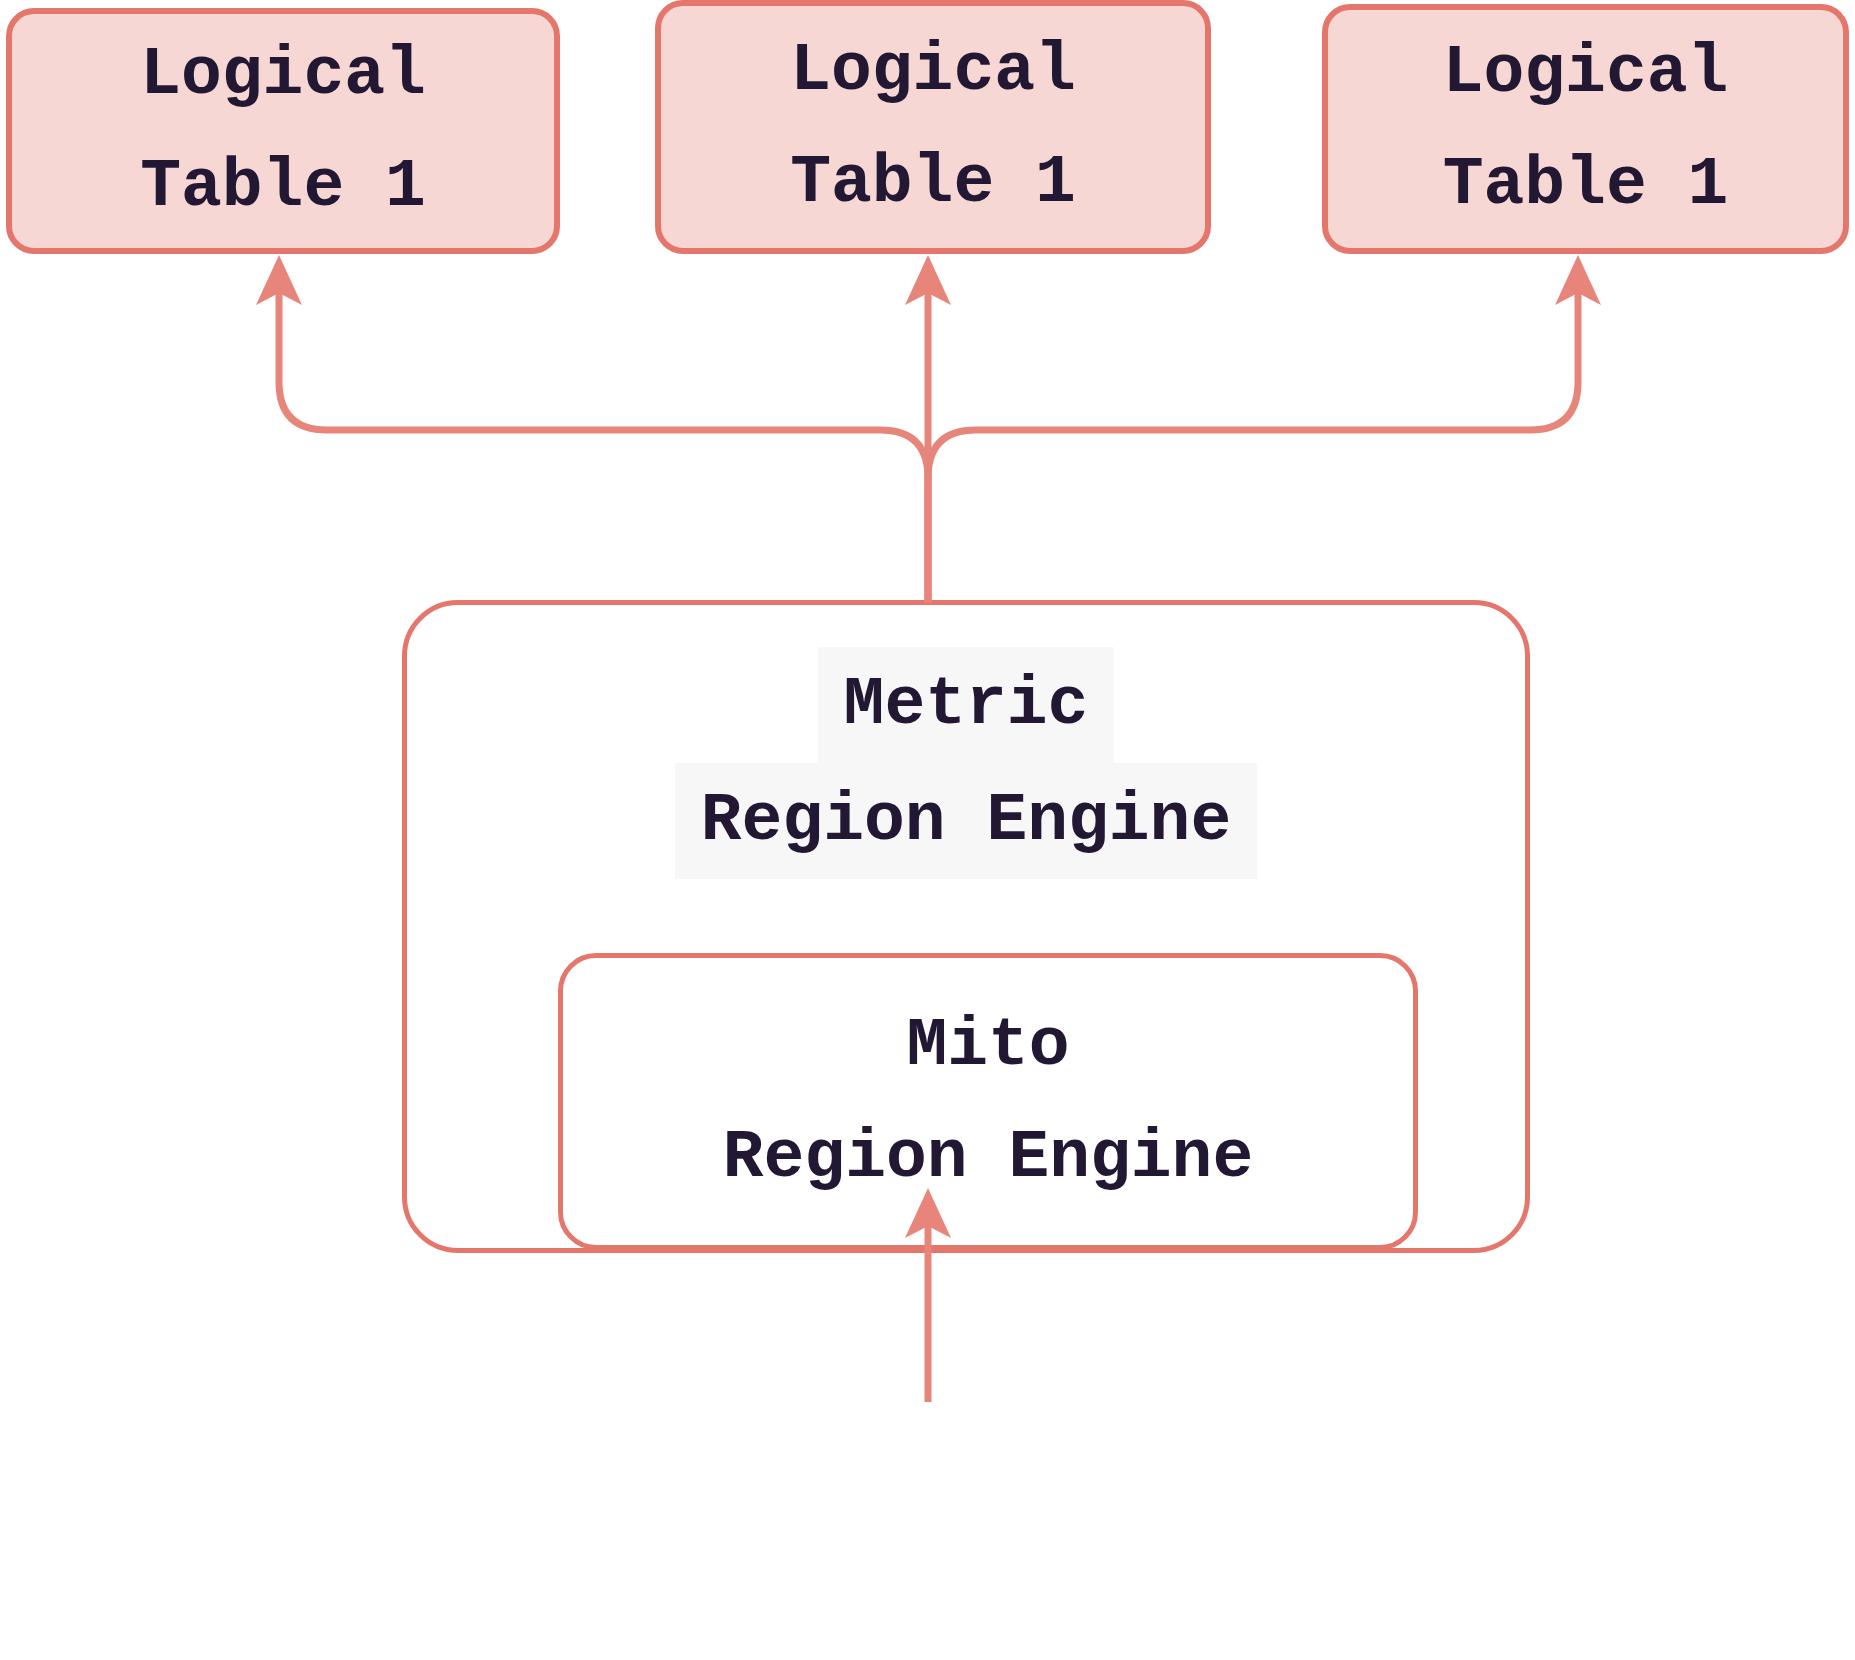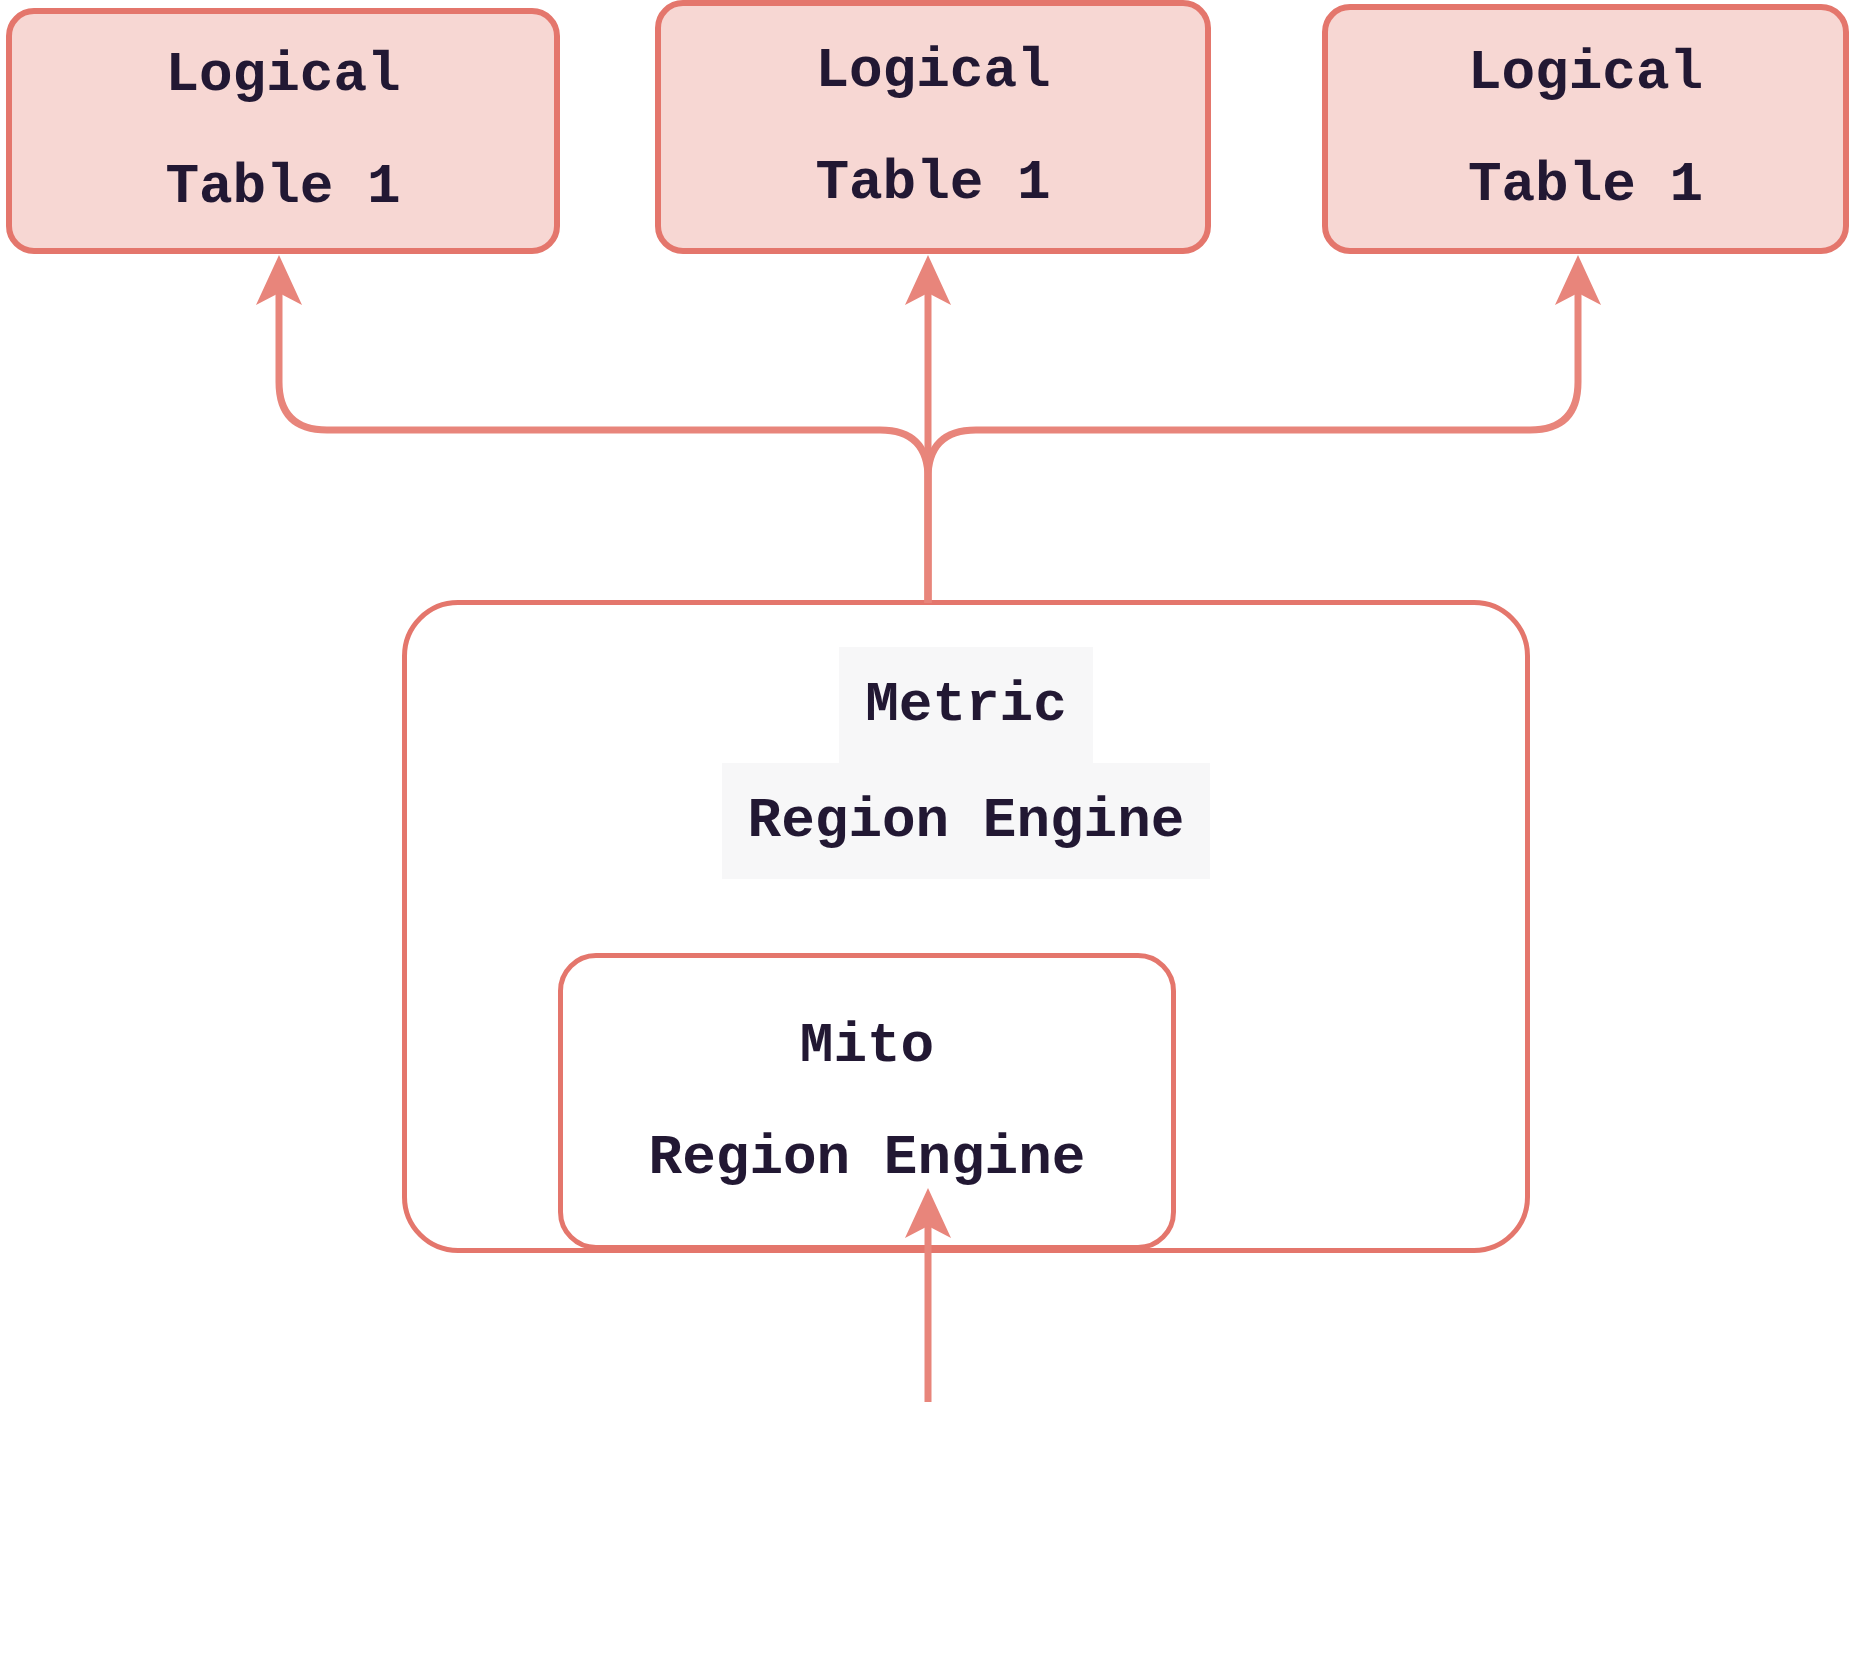--- a/index.html
+++ b/index.html
@@ -22,21 +22,21 @@
     font-family: "Liberation Mono", "DejaVu Sans Mono", monospace;
   }
   .node {
     position: absolute;
     display: flex;
     flex-direction: column;
     align-items: center;
     justify-content: center;
     text-align: center;
     font-weight: bold;
-    font-size: 56px;
+    font-size: 68px;
     line-height: 112px;
     color: var(--text);
     z-index: 1;
   }
   .node .line { display: block; white-space: pre; }
   .pink-node {
     background: var(--pink-fill);
     border: 6px solid var(--border);
     border-radius: 28px;
   }
@@ -48,21 +48,21 @@
   .node-logical-b { left: 655px;  top: 0px;    width: 556px;  height: 254px; }
   .node-logical-c { left: 1322px; top: 4px;    width: 527px;  height: 250px; }
   .node-metric {
     left: 402px; top: 600px; width: 1128px; height: 653px;
     border-radius: 56px;
     justify-content: flex-start;
     padding-top: 42px;
     z-index: 1;
   }
   .node-mito {
-    left: 558px; top: 953px; width: 618px; height: 297px;
+    left: 558px; top: 953px; width: 860px; height: 297px;
     border-radius: 38px;
     z-index: 2;
   }
   .node-physical { left: 614px; top: 1402px; width: 634px; height: 248px; border-radius: 26px; }
   .node-metric .line {
     background: var(--label-plate);
     padding: 2px 26px;
   }
   svg.arrows {
     position: absolute;

